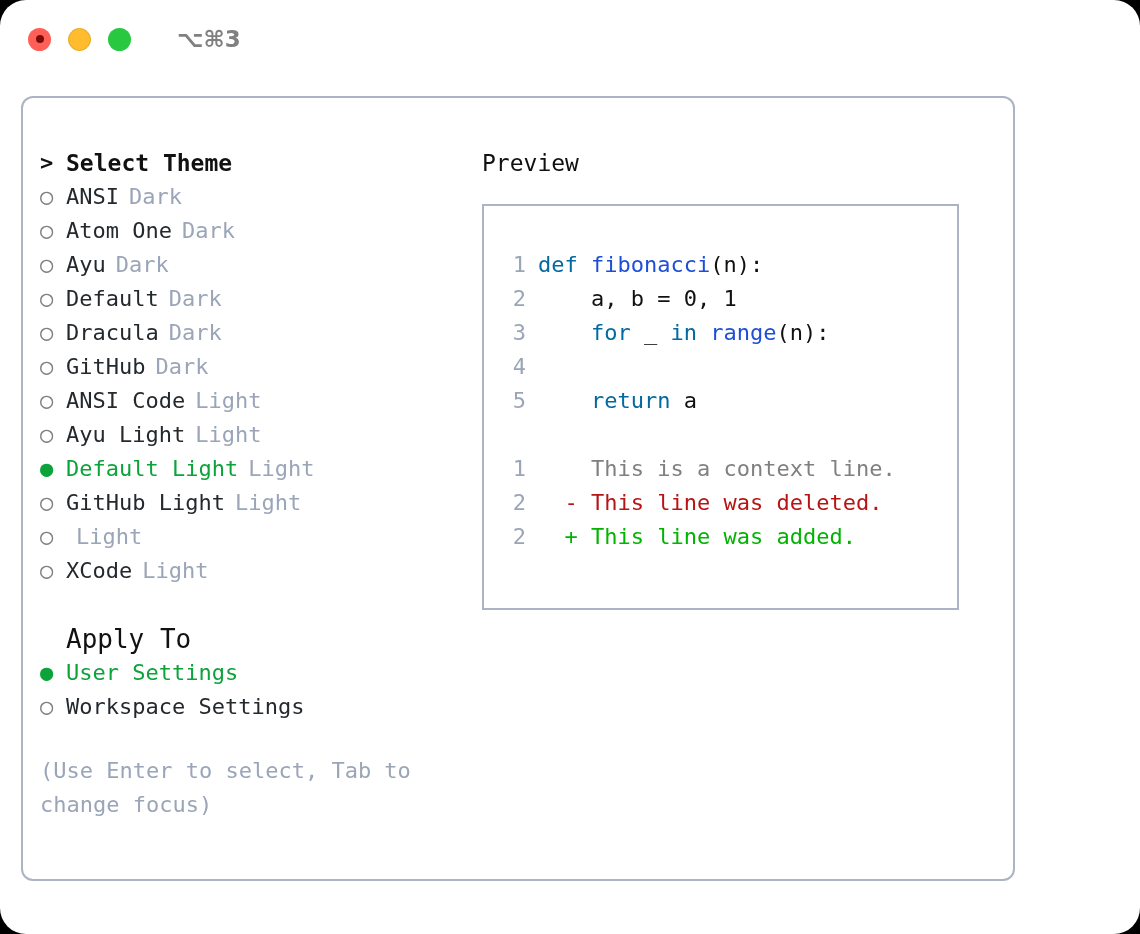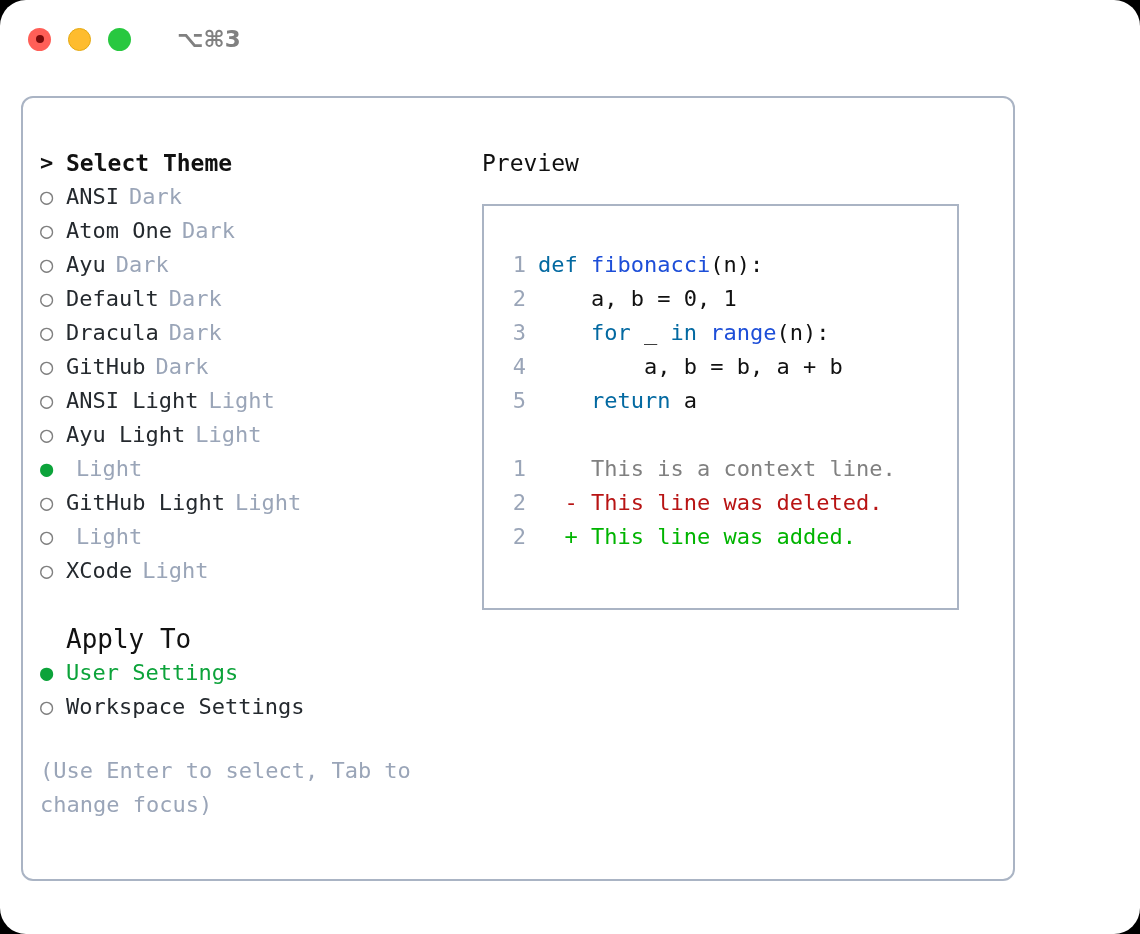--- a/index.html
+++ b/index.html
@@ -186,23 +186,23 @@
         <span class="section-title">Select Theme</span>
       </div>
 
       <div id="theme-items">
           <div class="row"><span class="bullet empty">○</span><span class="item-name">ANSI</span><span class="item-variant">Dark</span></div>
           <div class="row"><span class="bullet empty">○</span><span class="item-name">Atom One</span><span class="item-variant">Dark</span></div>
           <div class="row"><span class="bullet empty">○</span><span class="item-name">Ayu</span><span class="item-variant">Dark</span></div>
           <div class="row"><span class="bullet empty">○</span><span class="item-name">Default</span><span class="item-variant">Dark</span></div>
           <div class="row"><span class="bullet empty">○</span><span class="item-name">Dracula</span><span class="item-variant">Dark</span></div>
           <div class="row"><span class="bullet empty">○</span><span class="item-name">GitHub</span><span class="item-variant">Dark</span></div>
-          <div class="row"><span class="bullet empty">○</span><span class="item-name">ANSI Light</span><span class="item-variant">Light</span></div>
+          <div class="row"><span class="bullet empty">○</span><span class="item-name">ANSI Code</span><span class="item-variant">Light</span></div>
           <div class="row"><span class="bullet empty">○</span><span class="item-name">Ayu Light</span><span class="item-variant">Light</span></div>
-          <div class="row"><span class="bullet filled">●</span><span class="item-variant selected">Light</span></div>
+          <div class="row"><span class="bullet filled">●</span><span class="item-name selected">Default Light</span><span class="item-variant selected">Light</span></div>
           <div class="row"><span class="bullet empty">○</span><span class="item-name">GitHub Light</span><span class="item-variant">Light</span></div>
           <div class="row"><span class="bullet empty">○</span><span class="item-variant">Light</span></div>
           <div class="row"><span class="bullet empty">○</span><span class="item-name">XCode</span><span class="item-variant">Light</span></div>
         </div>
 
       <div class="spacer"></div>
 
       <div class="row">
         <span class="bullet blank">○</span>
         <span class="apply-label">Apply To</span>
@@ -217,21 +217,21 @@
     </div>
 
     <div id="right-col">
       <div id="preview-title">Preview</div>
 
       <div id="preview-box">
         <div id="code-block">
             <div class="code-line"><span class="ln">1</span><span class="tok-kw">def </span><span class="tok-fn">fibonacci</span><span class="tok-txt">(n):</span></div>
             <div class="code-line"><span class="ln">2</span><span class="tok-txt">    a, b = 0, 1</span></div>
             <div class="code-line"><span class="ln">3</span><span class="tok-txt">    </span><span class="tok-kw">for</span><span class="tok-txt"> _ </span><span class="tok-kw">in</span><span class="tok-txt"> </span><span class="tok-fn">range</span><span class="tok-txt">(n):</span></div>
-            <div class="code-line"><span class="ln">4</span><span class="tok-txt">        a, b = b, a + b</span></div>
+            <div class="code-line"><span class="ln">4</span></div>
             <div class="code-line"><span class="ln">5</span><span class="tok-txt">    </span><span class="tok-kw">return</span><span class="tok-txt"> a</span></div>
           </div>
         <div class="code-gap"></div>
         <div id="diff-block">
             <div class="code-line"><span class="ln">1</span><span class="tok-ctx">    </span><span class="tok-ctx">This is a context line.</span></div>
             <div class="code-line"><span class="ln">2</span><span class="tok-del">  - </span><span class="tok-del">This line was deleted.</span></div>
             <div class="code-line"><span class="ln">2</span><span class="tok-add">  + </span><span class="tok-add">This line was added.</span></div>
           </div>
       </div>
     </div>

